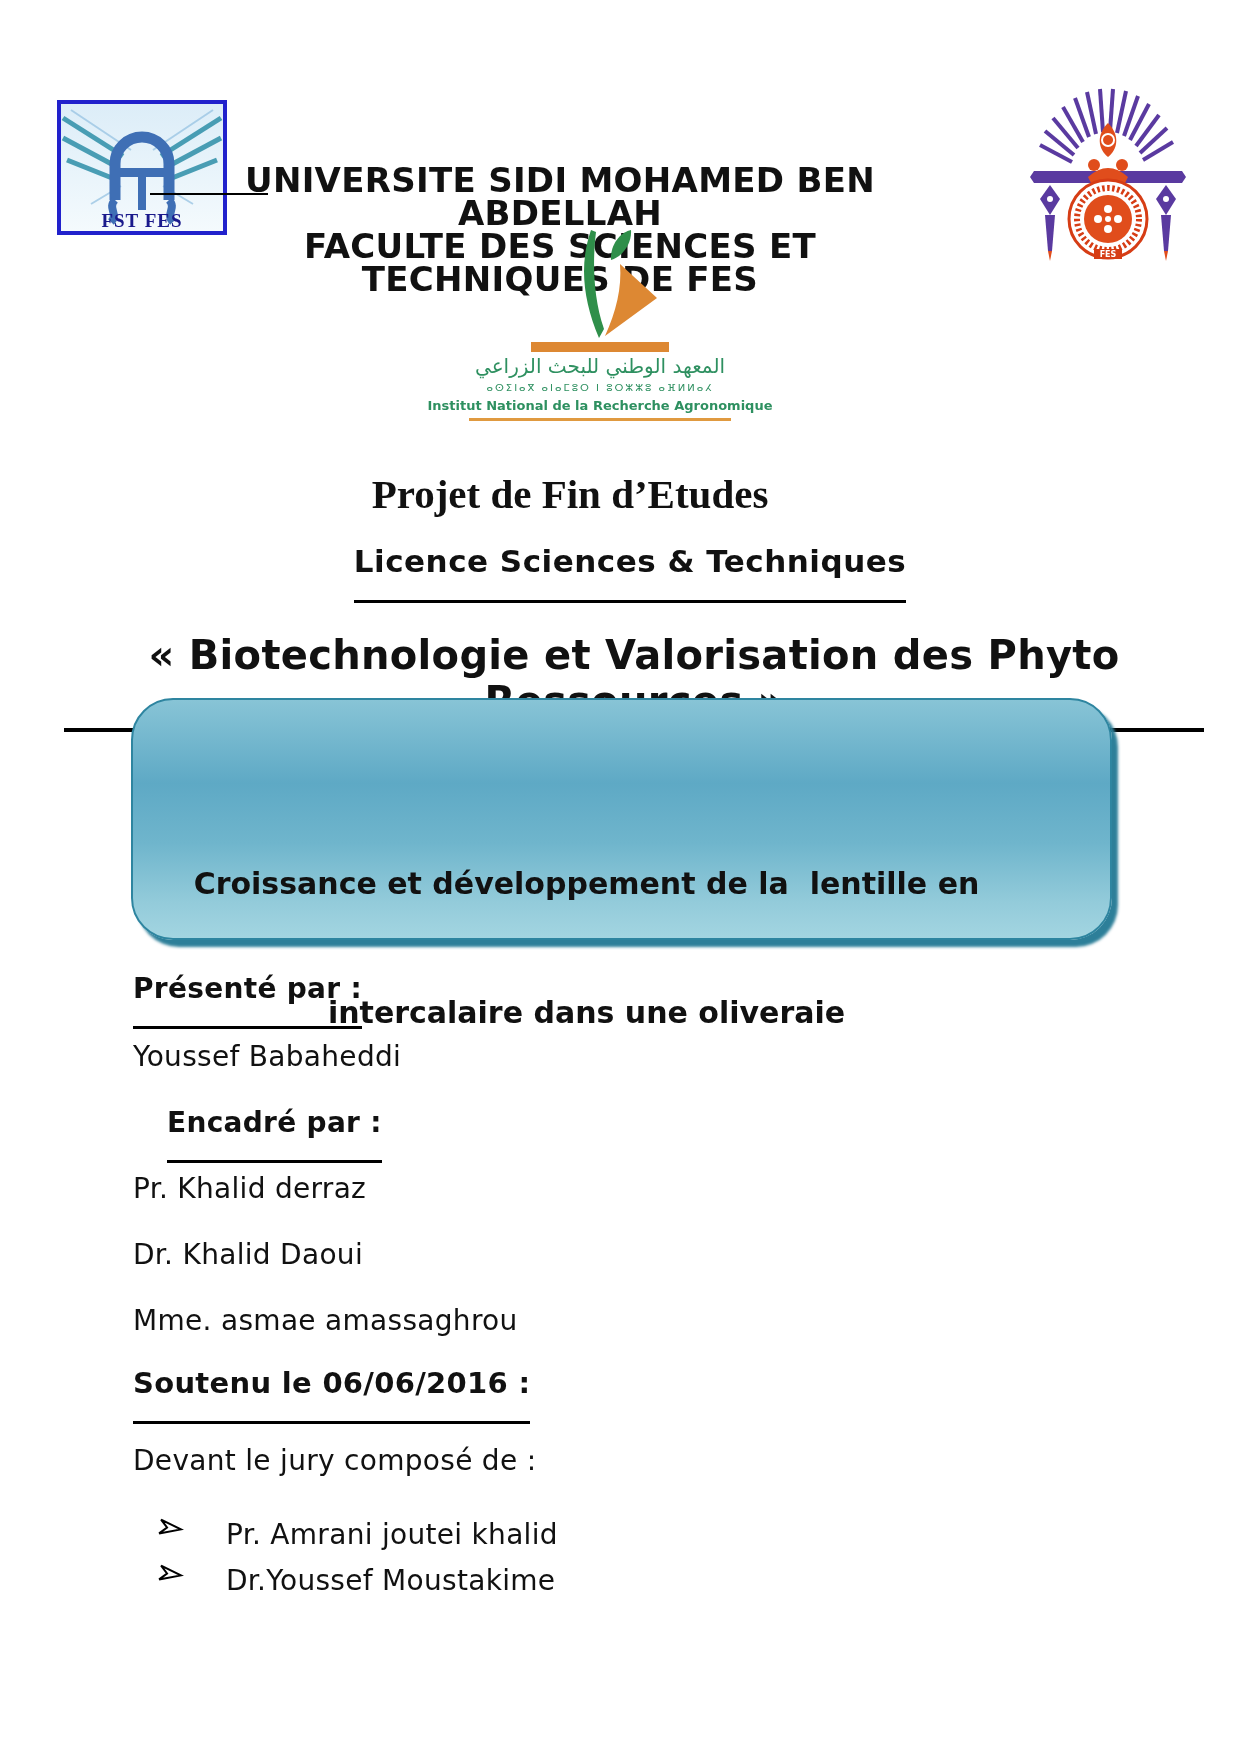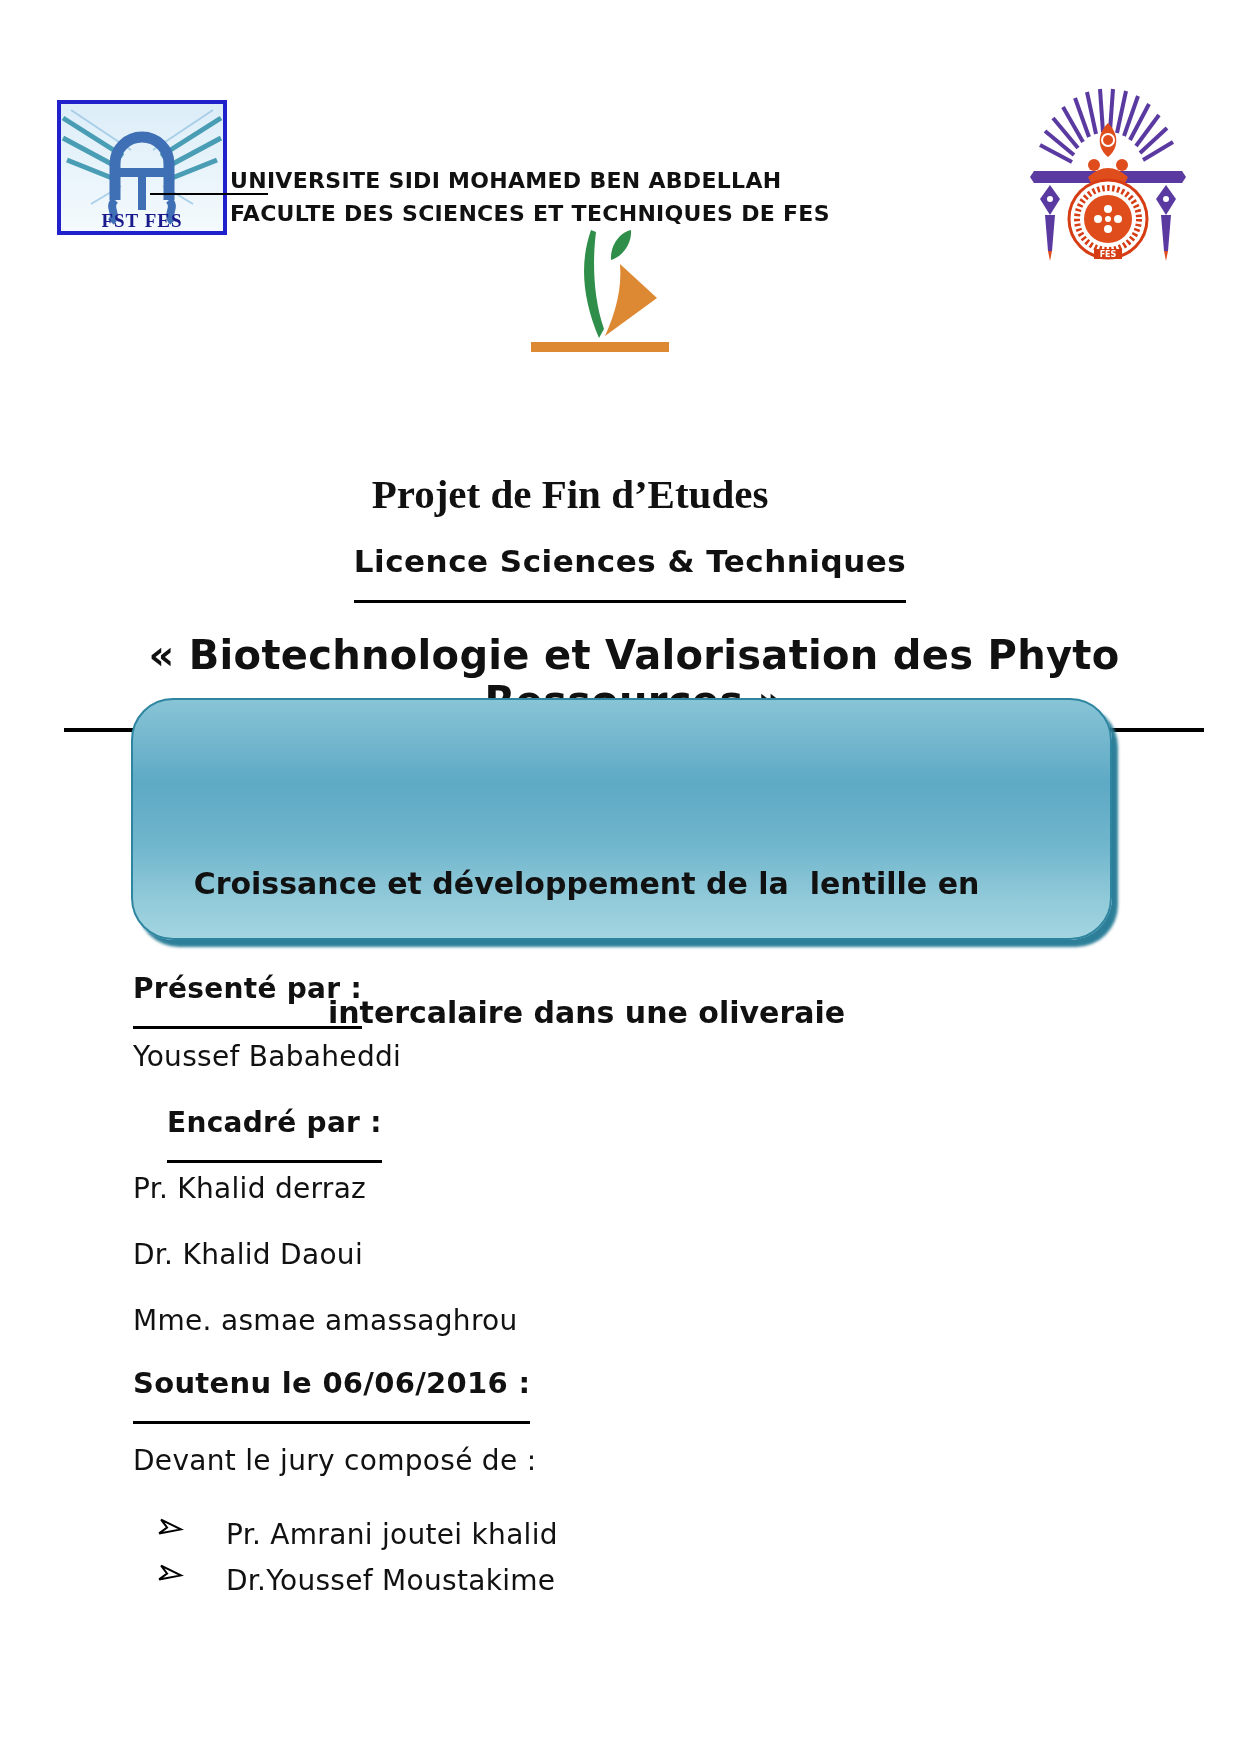--- a/index.html
+++ b/index.html
@@ -4,22 +4,22 @@
 <style>
   html,body{margin:0;padding:0;background:#ffffff;}
   .page{position:relative;width:1241px;height:1754px;background:#fff;overflow:hidden;
         font-family:"DejaVu Sans",sans-serif;color:#111;}
 
   
   .fst-logo{position:absolute;left:57px;top:100px;width:162px;height:127px;
             border:4px solid #2121cc;background:#fca5a5;box-sizing:content-box;}
   .fst-logo svg{display:block;width:100%;height:100%;}
   .connector-line{position:absolute;left:150px;top:193px;width:118px;height:2px;background:#000;z-index:3;}
-  .header-text{position:absolute;left:230px;top:164px;width:660px;
-               font-weight:bold;font-size:22px;line-height:33px;letter-spacing:.3px;}
+  .header-text{position:absolute;left:230px;top:164px;width:660px;text-align:center;
+               font-weight:bold;font-size:34px;line-height:33px;letter-spacing:.3px;}
   .usmba-emblem{position:absolute;left:1028px;top:85px;width:160px;height:178px;}
   .usmba-emblem svg{display:block;width:100%;height:100%;}
 
   
   .inra-graphic{position:absolute;left:525px;top:228px;width:150px;height:124px;}
   .inra-graphic svg{display:block;width:100%;height:100%;}
   .inra-text{position:absolute;left:420px;top:353px;width:360px;text-align:center;}
   .inra-ar{font-size:20px;color:#2e9060;direction:rtl;line-height:26px;}
   .inra-tf{font-size:10px;color:#2e9060;letter-spacing:2px;margin-top:2px;line-height:14px;}
   .inra-fr{font-size:13px;font-weight:bold;color:#2e9060;margin-top:3px;line-height:16px;}
@@ -158,20 +158,26 @@
   </div>
 
   <div class="inra-graphic">
     <svg viewBox="0 0 150 124">
       <path d="M66,2 C54,36 58,72 74,110 L79,101 C67,66 68,28 71,4 Z" fill="#2f8f4a"></path>
       <path d="M86,32 C85,16 96,4 106,2 C107,14 99,28 86,32 Z" fill="#2f8f4a"></path>
       <path d="M95,36 L132,70 L80,108 C91,84 97,60 95,36 Z" fill="#dd8833"></path>
       <rect x="6" y="114" width="138" height="10" fill="#dd8833"></rect>
     </svg>
   </div>
+  <div class="inra-text">
+    <div class="inra-ar">المعهد الوطني للبحث الزراعي</div>
+    <div class="inra-tf">ⴰⵙⵉⵏⴰⴳ ⴰⵏⴰⵎⵓⵔ ⵏ ⵓⵔⵣⵣⵓ ⴰⴼⵍⵍⴰⵃ</div>
+    <div class="inra-fr">Institut National de la Recherche Agronomique</div>
+    <div class="inra-underline"></div>
+  </div>
 
   <div class="title-project">Projet de Fin d’Etudes</div>
   <div class="title-degree">
     <span class="u3">Licence Sciences &amp; Techniques</span>
   </div>
   <div class="title-program">
     <span class="u4">« Biotechnologie et Valorisation des Phyto Ressources »</span>
   </div>
 
   <div class="subject-box">

